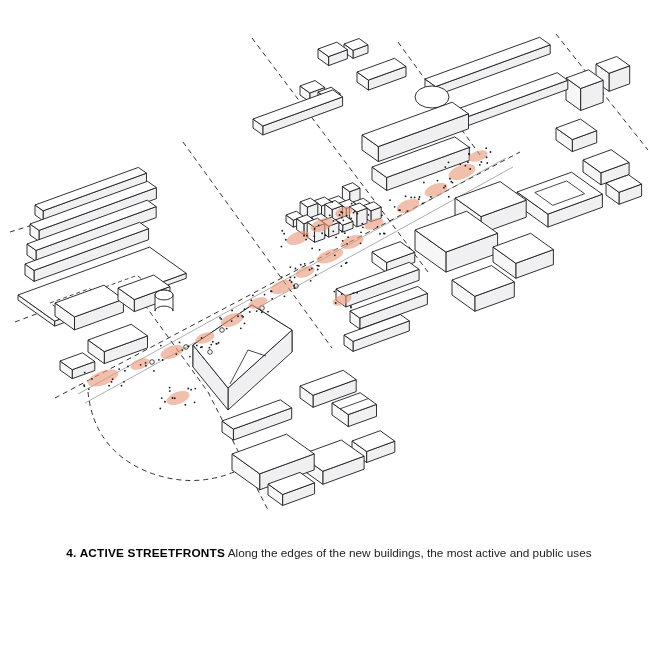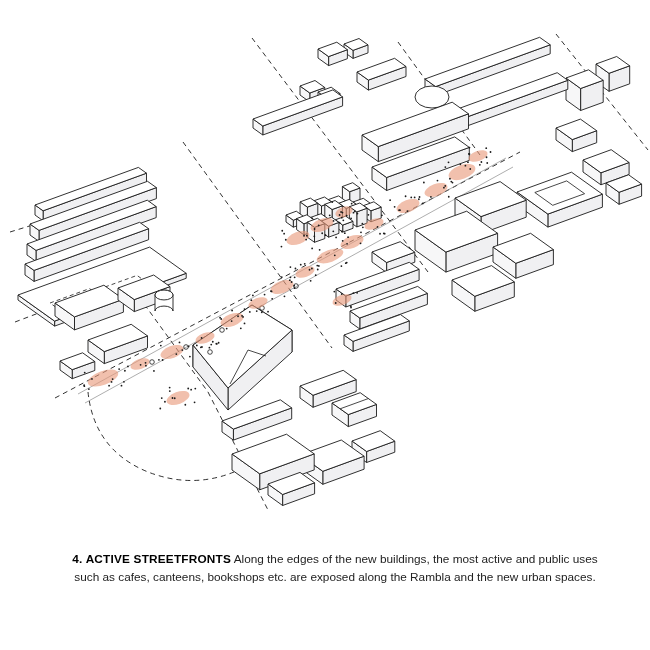--- a/index.html
+++ b/index.html
@@ -1,21 +1,21 @@
 <!DOCTYPE html>
 <html><head>
 <meta charset="utf-8">
 <style>
   html,body{margin:0;padding:0;background:#fff;}
   .page{position:relative;width:650px;height:650px;background:#fff;overflow:hidden;
         font-family:"Liberation Sans",sans-serif;}
   .diagram{position:absolute;top:0;left:0;}
   .caption{position:absolute;top:541px;left:50%;transform:translateX(-50%);
            width:560px;text-align:center;font-size:11.8px;line-height:1.5;
-           color:#222;margin:10px;}
+           color:#222;margin:4px;}
   .caption strong{color:#000;font-weight:bold;letter-spacing:.2px;}
 </style>
 </head>
 <body>
 
 <div class="page">
   <svg id="diagram" class="diagram" width="650" height="535" viewBox="0 0 650 535">
       <line x1="55" y1="398" x2="520" y2="152" stroke="#1b1b1b" stroke-width="0.9" stroke-dasharray="5 4"></line>
       <line x1="15" y1="322" x2="152" y2="270" stroke="#1b1b1b" stroke-width="0.9" stroke-dasharray="5 4"></line>
       <line x1="118" y1="268" x2="208" y2="392" stroke="#1b1b1b" stroke-width="0.9" stroke-dasharray="5 4"></line>
@@ -409,14 +409,14 @@
       <circle cx="185.32345679012346" cy="404.77060185185184" r="0.9" fill="#1b1b1b"></circle>
       <circle cx="164.93672839506172" cy="401.7390003429355" r="0.9" fill="#1b1b1b"></circle>
       <circle cx="334.31865569272975" cy="291.61179698216733" r="0.9" fill="#1b1b1b"></circle>
       <circle cx="350.88024691358027" cy="306.21176268861456" r="0.9" fill="#1b1b1b"></circle>
       <circle cx="341.7299039780521" cy="294.1244855967078" r="0.9" fill="#1b1b1b"></circle>
       <circle cx="335.70713305898494" cy="303.0042866941015" r="0.9" fill="#1b1b1b"></circle>
       <circle cx="353.3551440329218" cy="293.09807956104254" r="0.9" fill="#1b1b1b"></circle>
       <circle cx="357.14307270233195" cy="292.8009259259259" r="0.9" fill="#1b1b1b"></circle>
       <circle cx="351.021536351166" cy="307.5449245541838" r="0.9" fill="#1b1b1b"></circle>
     </svg>
-  <p class="caption"><strong>4. ACTIVE STREETFRONTS</strong><span> Along the edges of the new buildings, the most active and public uses</span><br><span>such as cafes, canteens, bookshops etc. are exposed along the Rambla and the new urban spaces.</span></p>
+  <p class="caption"><strong>4. ACTIVE STREETFRONTS</strong><span> Along the edges of the new buildings, the most active and public uses</span><br></p>
 </div>
 
 </body></html>

